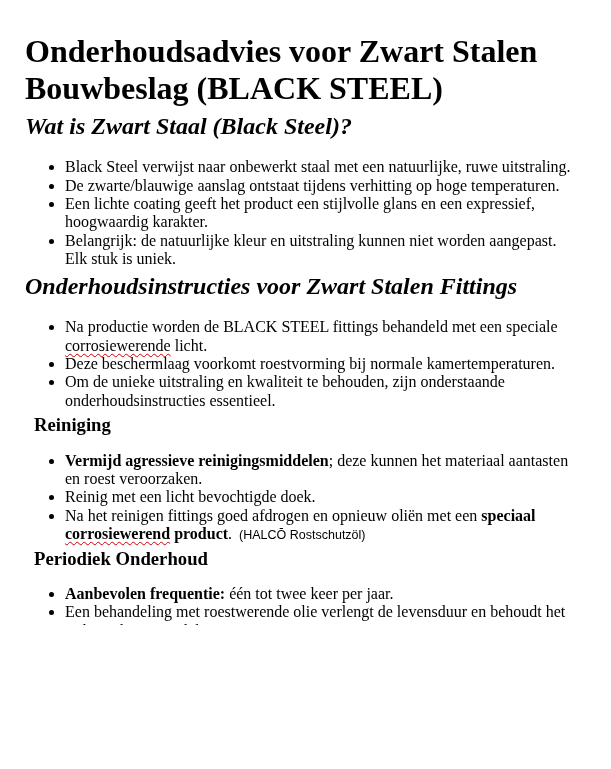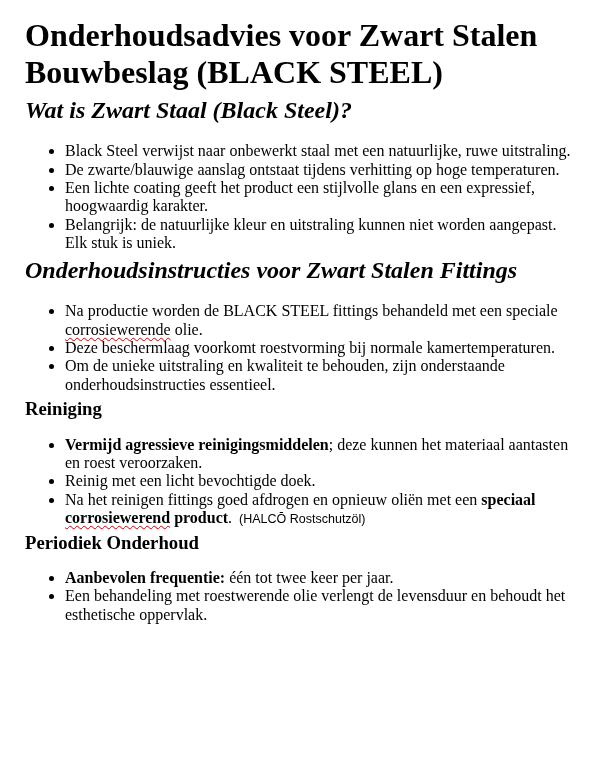--- a/index.html
+++ b/index.html
@@ -1,21 +1,21 @@
 <!DOCTYPE html>
 <html style="--squiggle: #cc0000;"><head>
 <meta charset="utf-8">
 <style>
   html, body { margin: 0; padding: 0; background: #ffffff; }
   .page {
     position: relative;
     width: 611px;
     height: 625px;
     box-sizing: border-box;
-    padding: 2px 40px 0 25px;
+    padding: 18px 40px 0 25px;
     background: #ffffff;
     color: #000000;
     font-family: "Liberation Serif", serif;
     font-size: 16px;
     overflow: hidden;
   }
   h1 {
     font-size: 32px;
     font-weight: bold;
     line-height: 1.15;
@@ -25,21 +25,21 @@
     font-size: 24px;
     font-weight: bold;
     line-height: 1.15;
     margin: 4px 0 18px 0;
     font-style: italic;
   }
   h3 {
     font-size: 18.7px;
     font-weight: bold;
     line-height: 1.15;
-    margin: 4px 0 16px 0;
+    margin: 4px 0 16px 9px;
   }
   ul {
     margin: 16px 0 4px 0;
     padding-left: 40px;
   }
   li {
     line-height: 1.15;
   }
   .b { font-weight: bold; font-family: Liberation Serif, serif; }
   .sp {
@@ -62,21 +62,21 @@
   <div id="doc-blocks">
       <h2>Wat is Zwart Staal (Black Steel)?</h2>
       <ul>
         <li><span>Black Steel verwijst naar onbewerkt staal met een natuurlijke, ruwe uitstraling.</span></li>
         <li><span>De zwarte/blauwige aanslag ontstaat tijdens verhitting op hoge temperaturen.</span></li>
         <li><span>Een lichte coating geeft het product een stijlvolle glans en een expressief, hoogwaardig karakter.</span></li>
         <li><span>Belangrijk: de natuurlijke kleur en uitstraling kunnen niet worden aangepast. Elk stuk is uniek.</span></li>
       </ul>
       <h2>Onderhoudsinstructies voor Zwart Stalen Fittings</h2>
       <ul>
-        <li><span>Na productie worden de BLACK STEEL fittings behandeld met een speciale </span><span class="sp">corrosiewerende</span><span> olie.</span></li>
+        <li><span>Na productie worden de BLACK STEEL fittings behandeld met een speciale </span><span class="sp">corrosiewerende</span><span> licht.</span></li>
         <li><span>Deze beschermlaag voorkomt roestvorming bij normale kamertemperaturen.</span></li>
         <li><span>Om de unieke uitstraling en kwaliteit te behouden, zijn onderstaande onderhoudsinstructies essentieel.</span></li>
       </ul>
       <h3>Reiniging</h3>
       <ul>
         <li><span class="b">Vermijd agressieve reinigingsmiddelen</span><span>; deze kunnen het materiaal aantasten en roest veroorzaken.</span></li>
         <li><span>Reinig met een licht bevochtigde doek.</span></li>
         <li><span>Na het reinigen fittings goed afdrogen en opnieuw oliën met een </span><span class="b">speciaal </span><span class="b sp">corrosiewerend</span><span class="b"> product</span><span>.</span><span class="note">(HALCŌ Rostschutzöl)</span></li>
       </ul>
       <h3>Periodiek Onderhoud</h3>

